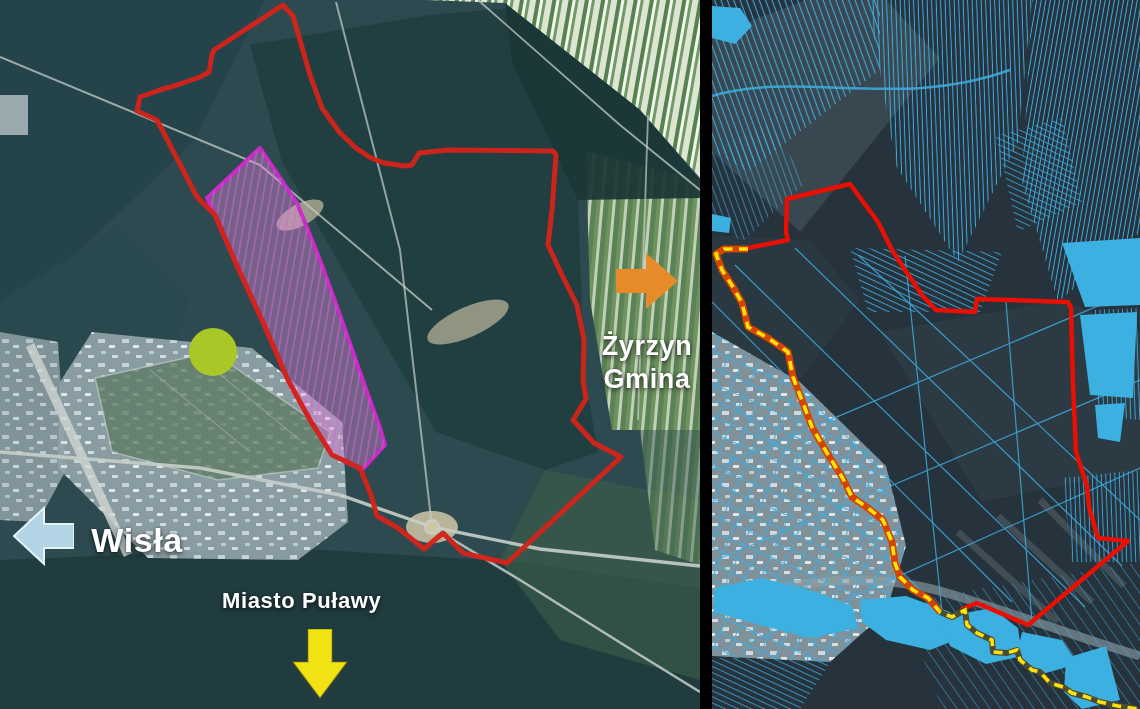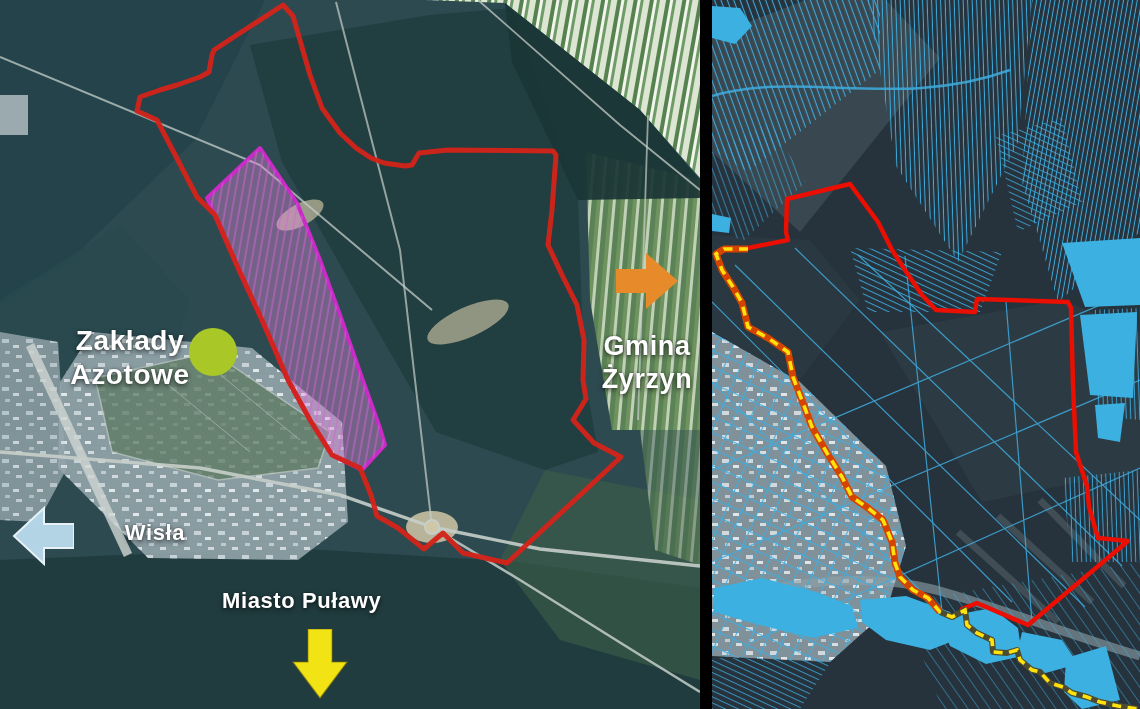--- a/index.html
+++ b/index.html
@@ -6,21 +6,21 @@
   #app{position:relative;width:1140px;height:709px;overflow:hidden;background:var(--divider,#000);
        font-family:"Liberation Sans",sans-serif;}
   .map-panel{position:absolute;top:0;height:709px;overflow:hidden;}
   #left-panel{left:0;width:700px;}
   #right-panel{left:712px;width:428px;}
   svg{display:block;}
   .map-label{position:absolute;color:#fff;font-weight:bold;letter-spacing:.6px;
      text-shadow:0 2px 5px rgba(0,0,0,.6),0 0 2px rgba(0,0,0,.4);line-height:1.22;text-align:center;z-index:5;}
   #label-zaklady{left:40px;top:324px;width:180px;font-size:28px;}
   #label-gmina{left:584px;top:330px;width:126px;font-size:27px;}
-  #label-wisla{left:100px;top:520px;width:110px;font-size:22px;}
+  #label-wisla{left:82px;top:520px;width:110px;font-size:34px;}
   #label-miasto{left:222px;top:588px;font-size:22px;white-space:nowrap;}
   .marker-dot{position:absolute;left:189px;top:328px;width:48px;height:48px;border-radius:50%;
      background:var(--marker-green);z-index:4;}
   .dir-arrow{position:absolute;z-index:4;}
   #arrow-gmina{left:616px;top:250px;}
   #arrow-wisla{left:12px;top:505px;}
   #arrow-miasto{left:291px;top:629px;}
   #divider{position:absolute;left:700px;top:0;width:12px;height:709px;background:var(--divider);z-index:6;}
 </style>
 </head>
@@ -100,29 +100,25 @@
       </g>
 
       <g>
         <path d="M260,148 L297,203 L320,260 L340,315 L362,378 L380,428 L385,445 L362,470 L332,455 L310,420 L288,380 L262,320 L238,268 L215,215 L207,198 Z" style="fill:var(--zone-magenta-fill);stroke:var(--zone-magenta)" stroke-width="4" stroke-linejoin="round"></path>
         <path d="M260,148 L297,203 L320,260 L340,315 L362,378 L380,428 L385,445 L362,470 L332,455 L310,420 L288,380 L262,320 L238,268 L215,215 L207,198 Z" fill="url(#magHatch)"></path>
       </g>
 
       <path d="M283,5 L293,16 L310,75 L322,108 L340,133 L356,148 L371,158 L384,163 L405,166 L412,165 L419,153 L448,150 L553,151 L556,155 L552,210 L548,245 L562,275 L577,305 L584,340 L583,380 L586,399 L573,420 L594,443 L621,457 L507,563 L463,553 L443,533 L424,549 L398,528 L377,516 L371,495 L360,468 L332,455 L310,420 L288,380 L262,320 L238,268 L215,215 L197,197 L157,120 L137,111 L140,97 L160,90 L177,85 L200,77 L209,72 L212,55 L214,50 Z" fill="none" style="stroke:var(--boundary-red-left)" stroke-width="5" stroke-linejoin="round" stroke-linecap="round" opacity="0.96"></path>
     </svg>
 
-    <div class="map-label" id="label-zaklady">
-      <div>Zakłady</div>
-      <div>Azotowe</div>
-    </div>
     <div class="marker-dot"></div>
 
     <div class="map-label" id="label-gmina">
+      <div>Żyrzyn</div>
       <div>Gmina</div>
-      <div>Żyrzyn</div>
     </div>
     <svg class="dir-arrow" id="arrow-gmina" width="64" height="62" viewBox="0 0 64 62">
       <polygon points="0,19 30,19 30,3 62,31 30,59 30,43 0,43" style="fill:var(--arrow-orange)"></polygon>
     </svg>
 
     <div class="map-label" id="label-wisla">Wisła</div>
     <svg class="dir-arrow" id="arrow-wisla" width="62" height="62" viewBox="0 0 62 62">
       <polygon points="62,19 32,19 32,3 2,31 32,59 32,43 62,43" style="fill:var(--arrow-blue)" stroke="#e6f2f7" stroke-width="2"></polygon>
     </svg>
 

